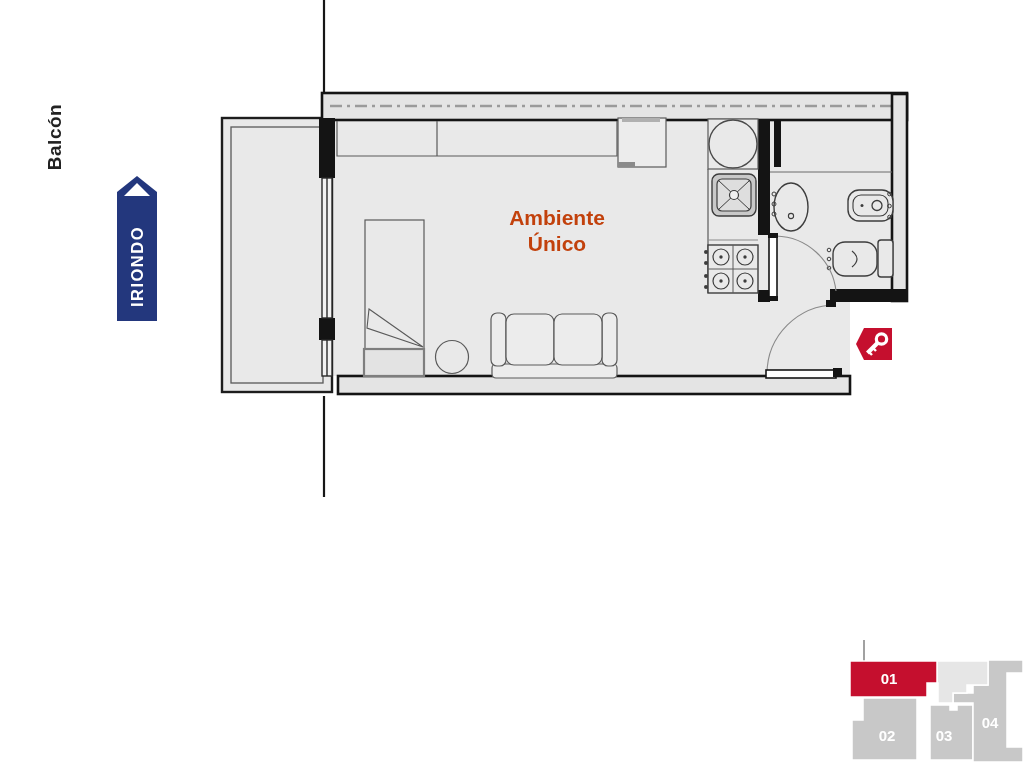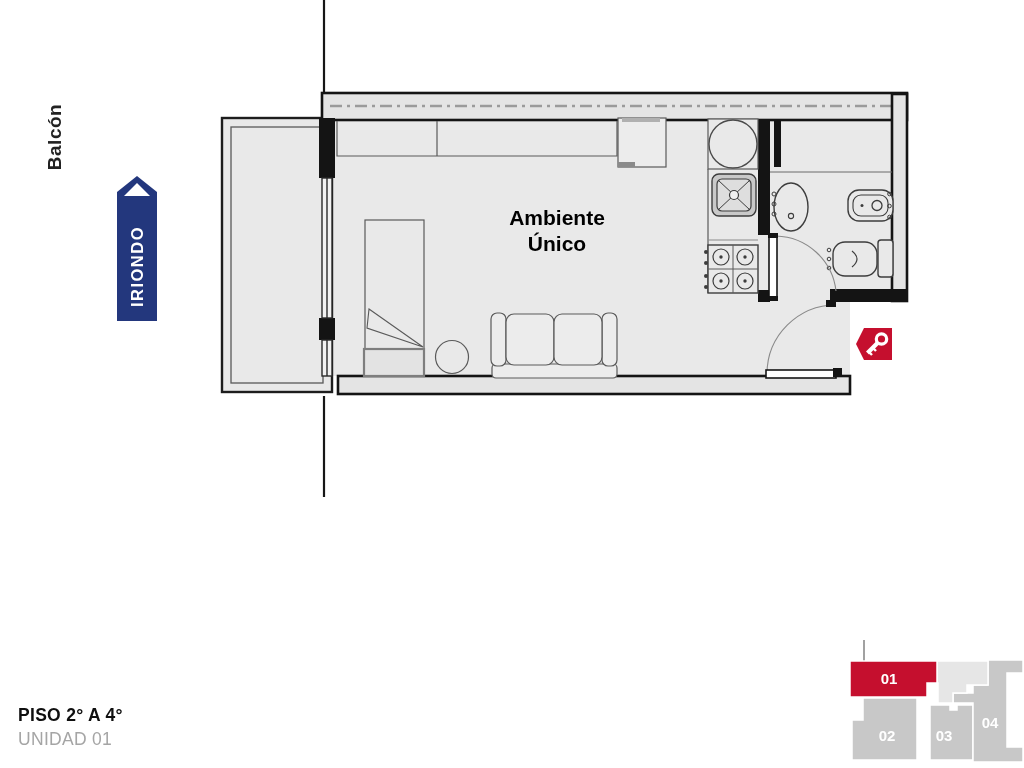--- a/index.html
+++ b/index.html
@@ -1,19 +1,19 @@
 <!DOCTYPE html>
 <html><head>
 <meta charset="utf-8">
 <style>
   html,body{margin:0;padding:0;background:#ffffff;}
   #stage{position:relative;width:1024px;height:768px;background:#fff;overflow:hidden;
          font-family:"Liberation Sans",sans-serif;}
   svg{position:absolute;left:0;top:0;}
-  .room-label{position:absolute;color:#000000;font-weight:700;text-align:center;line-height:1.25;}
+  .room-label{position:absolute;color:#c2410c;font-weight:700;text-align:center;line-height:1.25;}
   #main-room-label{left:497px;top:205px;width:120px;font-size:21px;}
   #balcony-label{left:222px;top:118px;width:110px;height:274px;display:flex;align-items:center;justify-content:center;}
   #balcony-label span{transform:rotate(-90deg);font-size:19px;font-weight:700;color:#222;letter-spacing:.5px;white-space:nowrap;}
   
   #street-banner{position:absolute;left:117px;top:176px;width:40px;height:145px;background:#23377d;
       clip-path:polygon(50% 0%,100% 11%,100% 100%,0% 100%,0% 11%);display:flex;align-items:flex-end;justify-content:center;}
   #street-banner .arrow{position:absolute;top:7px;left:50%;transform:translateX(-50%);width:0;height:0;
       border-left:13px solid transparent;border-right:13px solid transparent;border-bottom:13px solid #fff;}
   #street-banner .vtext{writing-mode:vertical-rl;transform:rotate(180deg);color:#fff;font-size:16.5px;
       font-weight:700;letter-spacing:1.5px;margin-bottom:14px;}
@@ -192,24 +192,20 @@
   <svg style="left:855px;top:326px" width="40" height="36" viewBox="0 0 40 36">
     <polygon points="9,2 37,2 37,34 9,34 1,18" fill="#c50f2e"></polygon>
     <g stroke="#ffffff" fill="none">
       <circle cx="26.5" cy="13" r="5.2" stroke-width="3.2"></circle>
       <line x1="22.5" y1="17" x2="12.5" y2="27" stroke-width="4.2"></line>
       <line x1="13.5" y1="25.5" x2="17" y2="29" stroke-width="2.4"></line>
       <line x1="17.5" y1="21.5" x2="21" y2="25" stroke-width="2.4"></line>
     </g>
   </svg>
 
-  <div id="footer">
-    <div id="floor-title">PISO 2° A 4°</div>
-    <div id="unit-subtitle">UNIDAD 01</div>
-  </div>
 
   <svg style="left:840px;top:640px" width="184" height="128" viewBox="0 0 184 128">
     <line x1="24" y1="0" x2="24" y2="22" stroke="#8a8a8a" stroke-width="1.6"></line>
     <path d="M23,58 L77,58 L77,120 L12,120 L12,80 L23,80 Z" fill="#c8c8c8" stroke="#ffffff" stroke-width="1.5"></path>
     <path d="M90,65 L110,65 L110,70 L117,70 L117,65 L133,65 L133,120 L90,120 Z" fill="#c8c8c8" stroke="#ffffff" stroke-width="1.5"></path>
     <path d="M148,20 L183,20 L183,33 L167,33 L167,107 L183,107 L183,122 L133,122 L133,63 L113,63 L113,53 L133,53 L133,45 L148,45 Z" fill="#c8c8c8" stroke="#ffffff" stroke-width="1.5"></path>
     <path d="M97,21 L148,21 L148,45 L127,45 L127,53 L113,53 L113,63 L98,63 L98,43 L97,43 Z" fill="#e6e6e6" stroke="#ffffff" stroke-width="1.5"></path>
     <path d="M10,21 L97,21 L97,43 L87,43 L87,57 L10,57 Z" fill="#c50f2e" stroke="#ffffff" stroke-width="1.5"></path>
     <text class="mm" x="49" y="44">01</text>
     <text class="mm" x="47" y="101">02</text>

